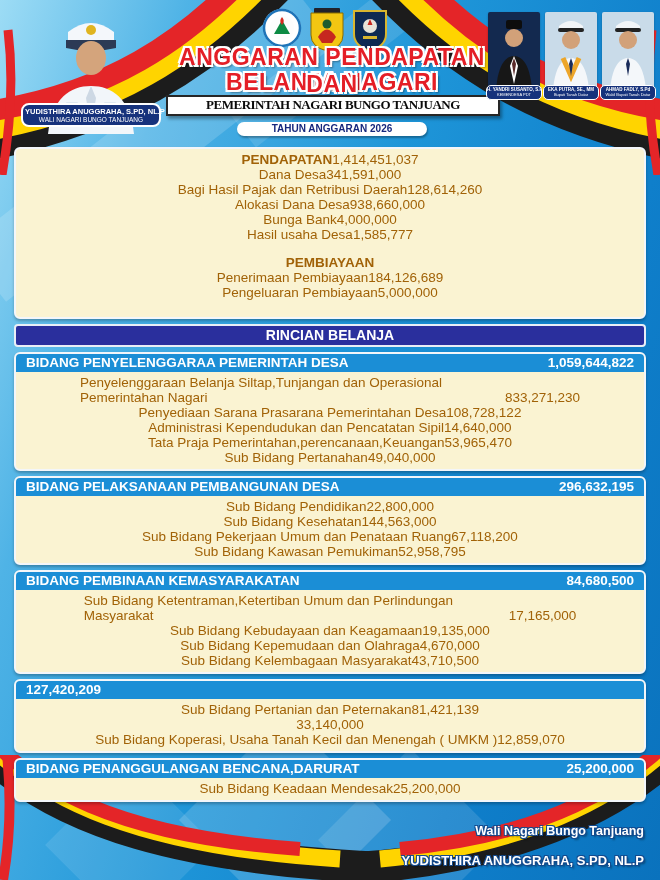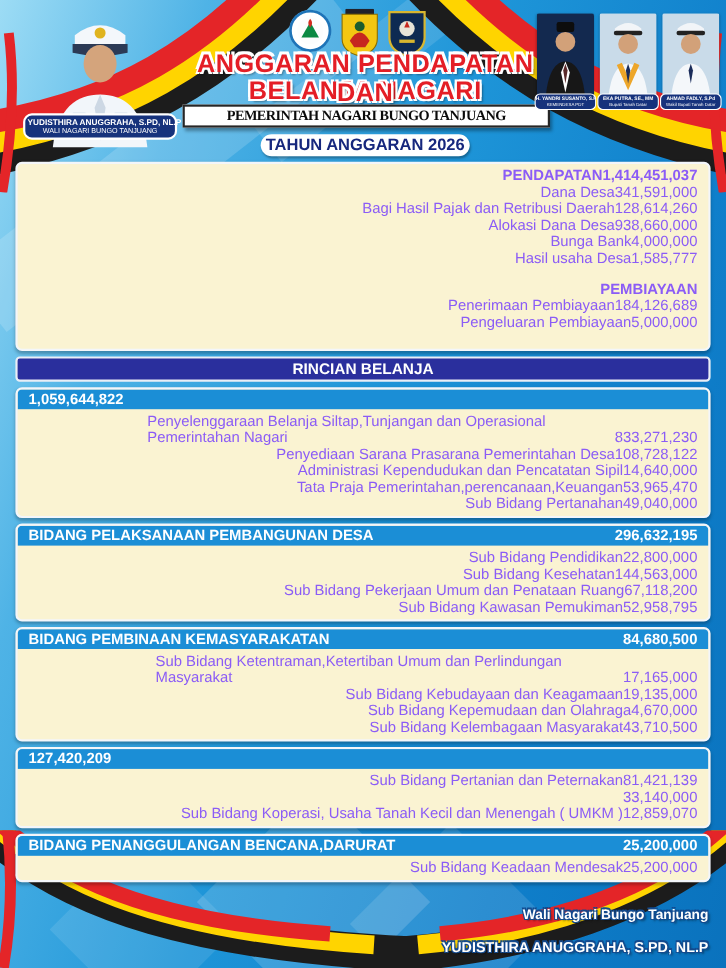--- a/index.html
+++ b/index.html
@@ -29,21 +29,21 @@
     text-shadow: -2px -2px 0 #fff, 2px -2px 0 #fff, -2px 2px 0 #fff, 2px 2px 0 #fff, 3px 3px 2px rgba(0,0,0,.35); }
   .l1 { top: 44px; }
   .l2 { top: 69px; }
 
   .subtitle-box { position: absolute; left: 166px; top: 95px; width: 334px; background: #fff;
     border: 2px solid #262626; text-align: center; font-family: "Liberation Serif", serif;
     font-weight: bold; font-size: 13px; letter-spacing: -0.5px; color: #0b0b0b; padding: 0 2px 1px;
     box-shadow: 2px 3px 3px rgba(0,0,0,.35); white-space: nowrap; }
 
   .year-box { position: absolute; left: 237px; top: 122px; width: 190px; text-align: center;
-    background: #fff; border-radius: 11px; font-weight: bold; font-size: 15px; color: #16277d;
+    background: #fff; border-radius: 11px; font-weight: bold; font-size: 10px; color: #16277d;
     padding: 1px 0 2px; box-shadow: 1px 2px 2px rgba(0,0,0,.3); }
 
   .wali-photo { position: absolute; left: 30px; top: 2px; width: 122px; height: 132px; }
   .wali-cap { position: absolute; left: 21px; top: 103px; width: 140px; background: #16327c;
     border: 2px solid #fff; border-radius: 8px; text-align: center; color: #fff; padding: 2px 2px; z-index: 5; }
   .wali-name { font-size: 7.5px; font-weight: bold; white-space: nowrap; }
   .wali-role { font-size: 6.5px; }
 
   .logos { position: absolute; left: 262px; top: 8px; display: flex; gap: 7px; align-items: flex-start; }
   .logo { display: inline-block; }
@@ -54,26 +54,26 @@
   .off-photo svg { display: block; }
   .off-cap { position: absolute; left: -2px; right: -2px; bottom: 4px; background: #16327c;
     border: 1px solid #fff; border-radius: 5px; text-align: center; color: #fff; padding: 1px 0 2px; }
   .off-name { font-size: 4.5px; font-weight: bold; white-space: nowrap; overflow: hidden; }
   .off-role { font-size: 4px; white-space: nowrap; overflow: hidden; }
 
   .content { position: absolute; left: 0; top: 147px; width: 660px; z-index: 2; }
   .card { margin: 0 14px 5px; background: #faf3d2; border: 2px solid #f3f6fa; border-radius: 6px;
     overflow: hidden; box-shadow: 0 2px 3px rgba(0,0,0,.25); }
   .card-body { padding: 3px 10px 4px; }
-  .row { display: flex; justify-content: flex-end; align-items: flex-end;
-    font-size: 13.5px; line-height: 15px; color: #8b5cf6; }
+  .row { display: flex; justify-content: center; align-items: flex-end;
+    font-size: 13.5px; line-height: 15px; color: #a16207; }
   .row-label { max-width: 425px; }
   .row-value { white-space: nowrap; }
   .lb { font-weight: bold; }
-  .vb { font-weight: bold; }
+  .vb { font-weight: normal; }
   .spacer { height: 13px; }
 
   .rincian-bar { margin: 0 14px 5px; background: #2a2f9d; border: 2px solid #e9eef6; border-radius: 4px;
     color: #fff; font-weight: bold; font-size: 14px; text-align: center; padding: 1px 0 2px; }
 
   .sec-head { display: flex; justify-content: space-between; background: #1b8ed6; color: #fff;
     font-weight: bold; font-size: 13.5px; padding: 1px 10px 2px; }
 
   .sign { position: absolute; right: 16px; text-align: right; color: #fff; font-weight: bold; z-index: 6;
     text-shadow: -1px -1px 0 #134a8e, 1px -1px 0 #134a8e, -1px 1px 0 #134a8e, 1px 1px 0 #134a8e, 2px 2px 2px rgba(0,0,0,.4); }
@@ -261,20 +261,21 @@
             <span class="row-label">Pengeluaran Pembiayaan</span>
             <span class="row-value">5,000,000</span>
           </div>
           <div class="spacer"></div>
         </div>
     </div>
     <div class="rincian-bar">RINCIAN BELANJA</div>
     <div id="sections">
         <div class="card">
           <div class="sec-head">
+            <span>BIDANG PENYELENGGARAA PEMERINTAH DESA</span>
             <span>1,059,644,822</span>
           </div>
           <div class="card-body">
             <div class="row">
               <span class="row-label">Penyelenggaraan Belanja Siltap,Tunjangan dan Operasional Pemerintahan Nagari</span>
               <span class="row-value">833,271,230</span>
             </div>
             <div class="row">
               <span class="row-label">Penyediaan Sarana Prasarana Pemerintahan Desa</span>
               <span class="row-value">108,728,122</span>

